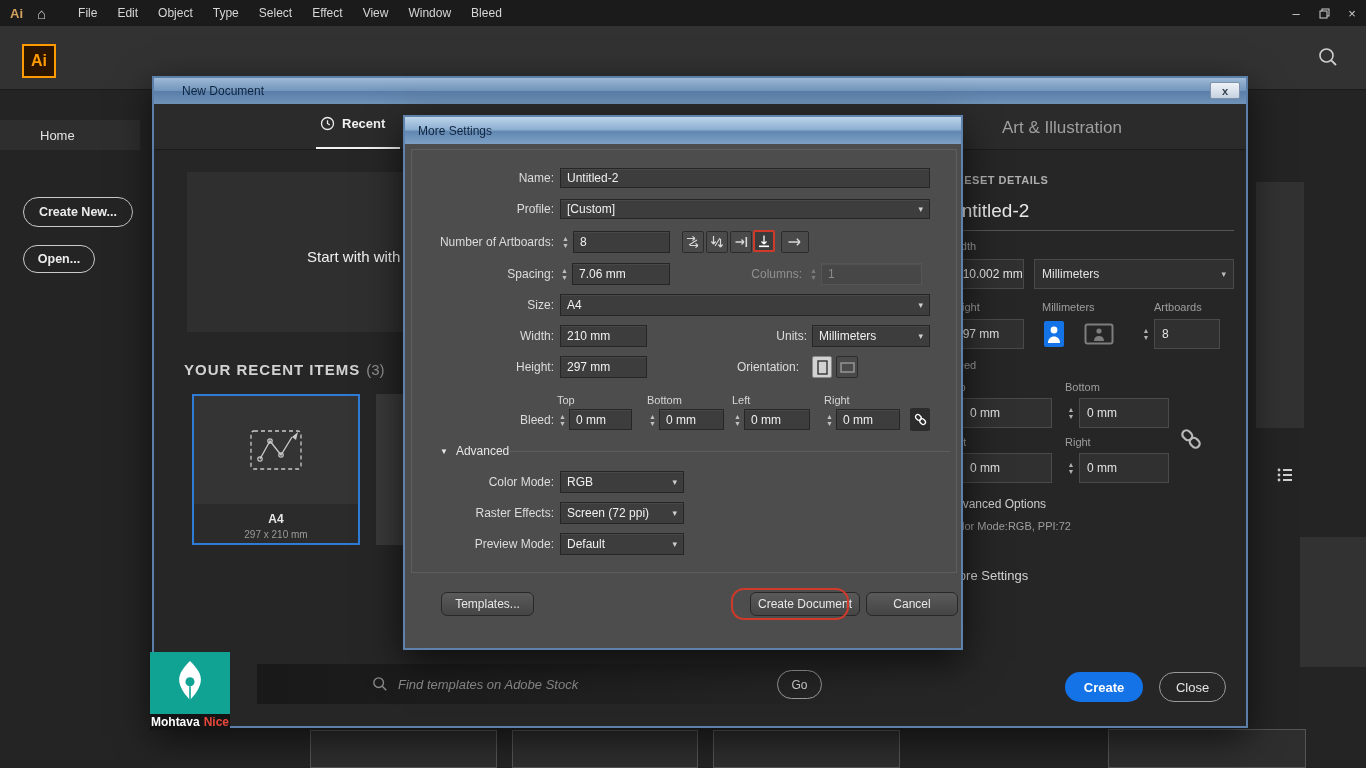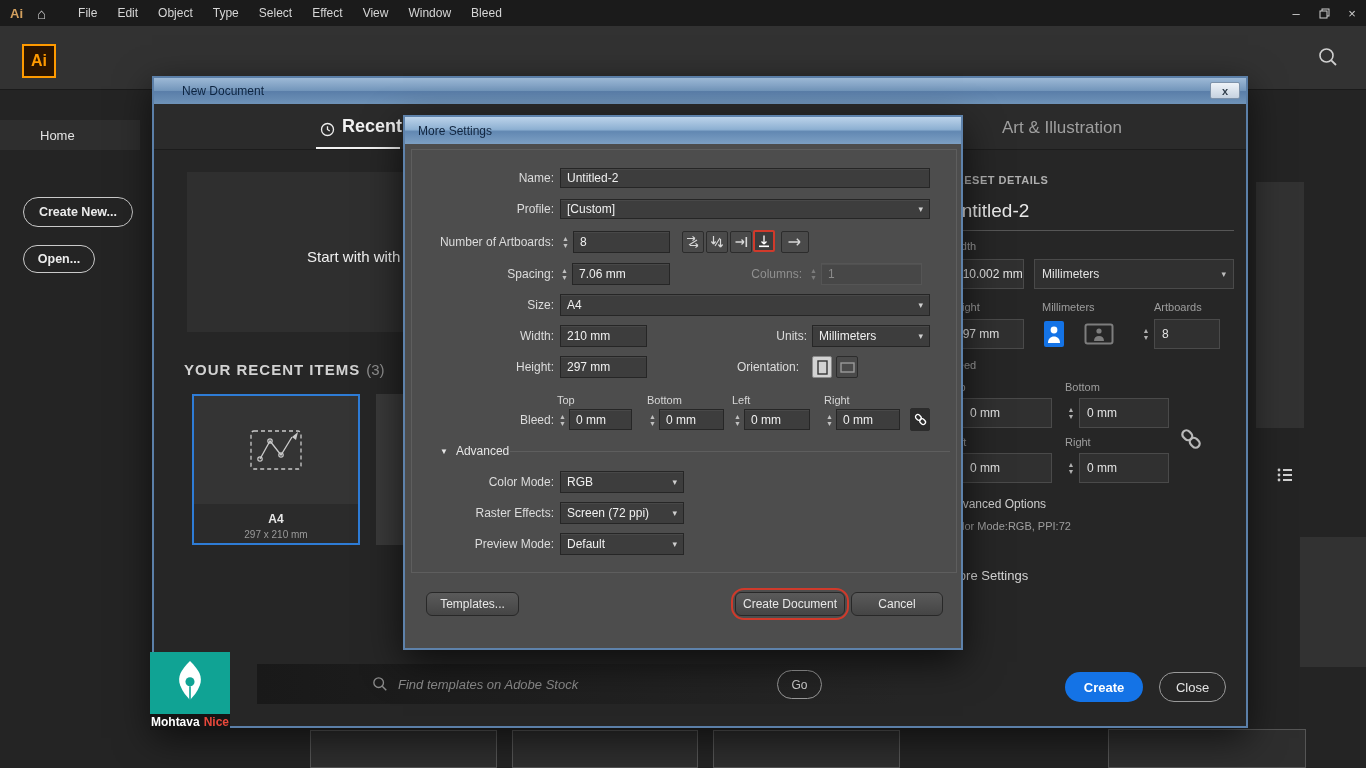--- a/index.html
+++ b/index.html
@@ -60,21 +60,21 @@
     background:linear-gradient(180deg,#9db9d6 0%, #7396bb 48%, #5a7ea9 52%, #6f93b8 100%);
     display:flex; align-items:center; color:#0d2440; font-size:12px;
   }
   .nd-titlebar .t { margin-left:28px; }
   .nd-close {
     position:absolute; right:6px; top:4px; width:30px; height:17px;
     background:linear-gradient(#eef3f8,#c6d2e0); border:1px solid #7d92aa; border-radius:2px;
     color:#33404e; font-size:11px; font-weight:bold; display:flex; align-items:center; justify-content:center; cursor:pointer;
   }
   .nd-tabbar { position:absolute; left:0; top:26px; right:0; height:46px; background:#2b2b2b; border-bottom:1px solid #1c1c1c; }
-  .tab-recent { position:absolute; left:166px; top:12px; display:flex; align-items:flex-end; color:#f2f2f2; font-size:18px; font-weight:bold; }
+  .tab-recent { position:absolute; left:166px; top:12px; display:flex; align-items:flex-start; color:#f2f2f2; font-size:13px; font-weight:bold; }
   .tab-recent svg { margin-right:7px; }
   .tab-underline { position:absolute; left:162px; top:43px; width:84px; height:2px; background:#f2f2f2; }
   .tab-art { position:absolute; left:848px; top:14px; color:#9f9f9f; font-size:17px; }
 
   .hero-box { position:absolute; left:33px; top:94px; width:718px; height:160px; background:#2f2f2f; }
   .hero-text { position:absolute; left:153px; top:170px; color:#f0f0f0; font-size:15px; }
 
   .recent-hdr { position:absolute; left:30px; top:283px; font-size:15px; font-weight:bold; letter-spacing:1px; color:#d2d2d2; }
   .recent-hdr .cnt { color:#8f8f8f; font-weight:normal; margin-left:6px; letter-spacing:0; }
 
@@ -147,21 +147,21 @@
   .icon-btn.lit { background:#d2d2d2; border-color:#8a8a8a; }
 
   .bleed-col { position:absolute; color:#d6d6d6; font-size:11px; }
   .adv-row { position:absolute; left:35px; top:327px; display:flex; align-items:center; color:#e6e6e6; font-size:12px; cursor:pointer; }
   .adv-tri { font-size:8px; margin-right:8px; color:#e6e6e6; }
   .adv-line { position:absolute; left:105px; top:334px; width:440px; height:1px; background:#5e5e5e; }
 
   .dbtn {
     position:absolute; height:24px; background:linear-gradient(#5a5a5a,#454545);
     border:1px solid #282828; border-radius:6px; color:#e8e8e8; font-size:12px;
-    display:flex; align-items:center; justify-content:center; cursor:pointer;
+    display:flex; align-items:center; justify-content:center; cursor:pointer;margin-left:15px;
   }
   .red-halo { position:absolute; border:2px solid #d03a2b; border-radius:13px; pointer-events:none; }
 
   
   .mohtava { position:absolute; left:150px; top:652px; width:80px; height:78px; z-index:40; }
   .mohtava .sq { position:absolute; left:0; top:0; width:80px; height:62px; background:#10a394; display:flex; align-items:center; justify-content:center; }
   .mohtava .band { position:absolute; left:0; top:62px; width:80px; height:16px; background:#141414; display:flex; align-items:center; justify-content:center; font-size:12px; font-weight:bold; }
   .mohtava .band .w1 { color:#ffffff; }
   .mohtava .band .w2 { color:#e8483b; margin-left:4px; }
 </style>

